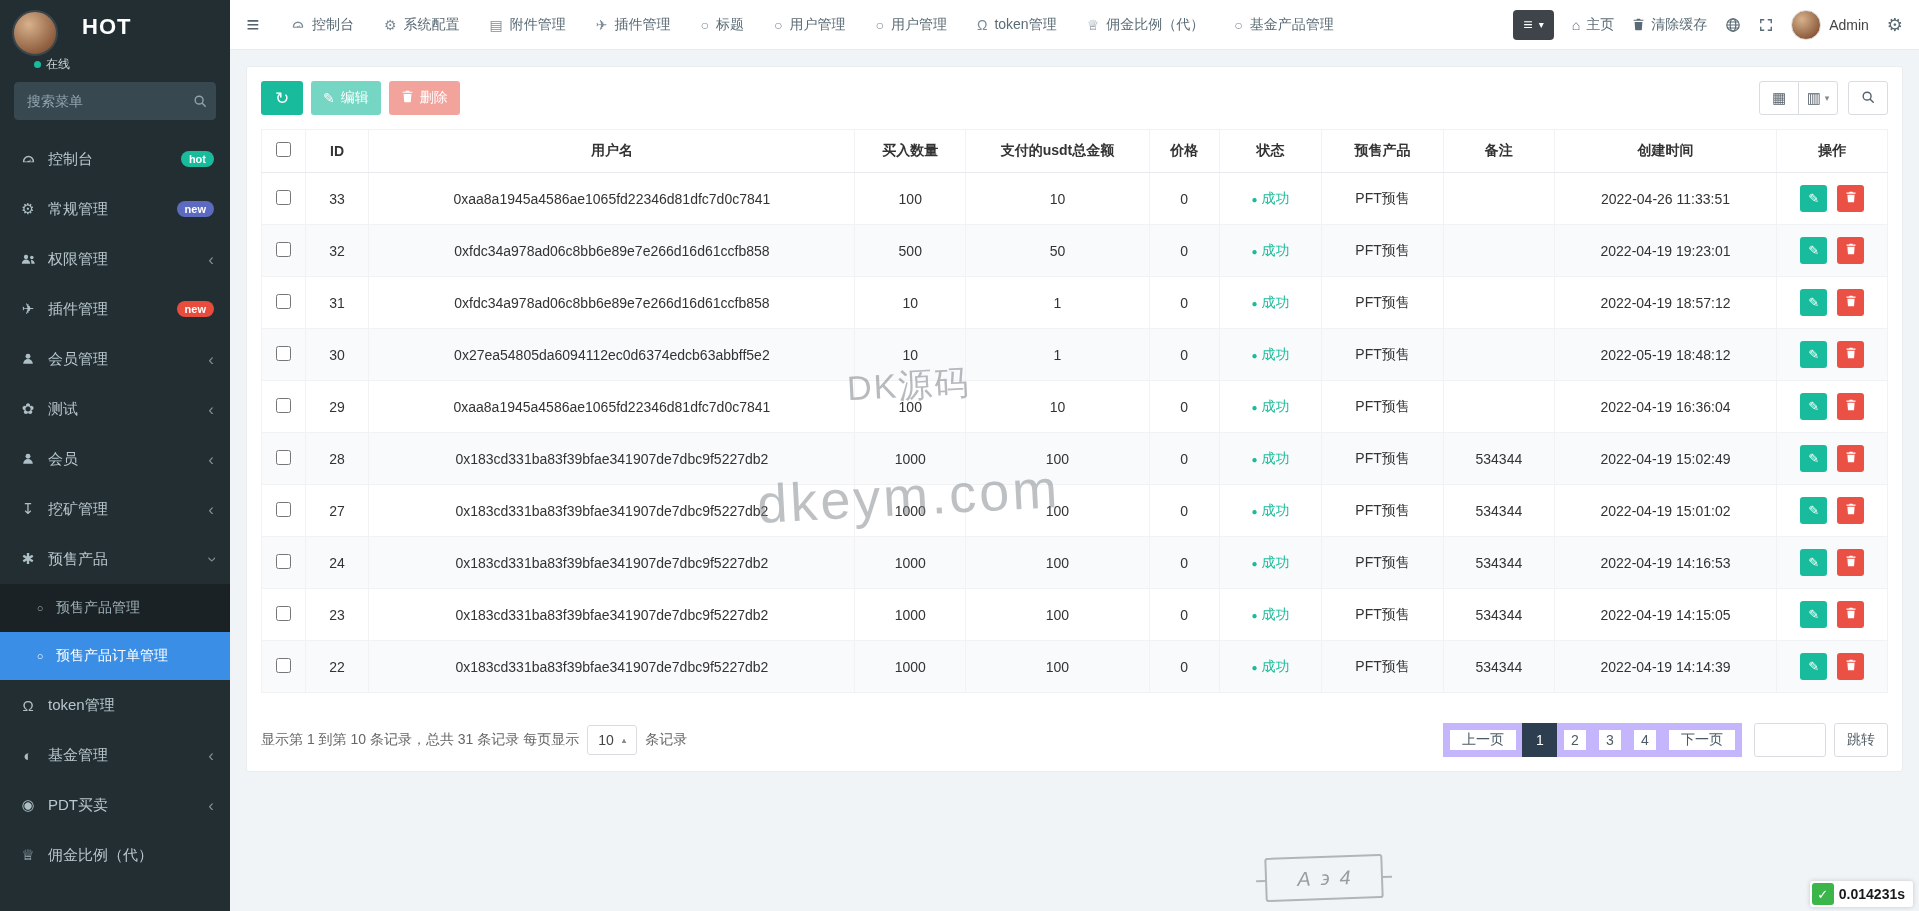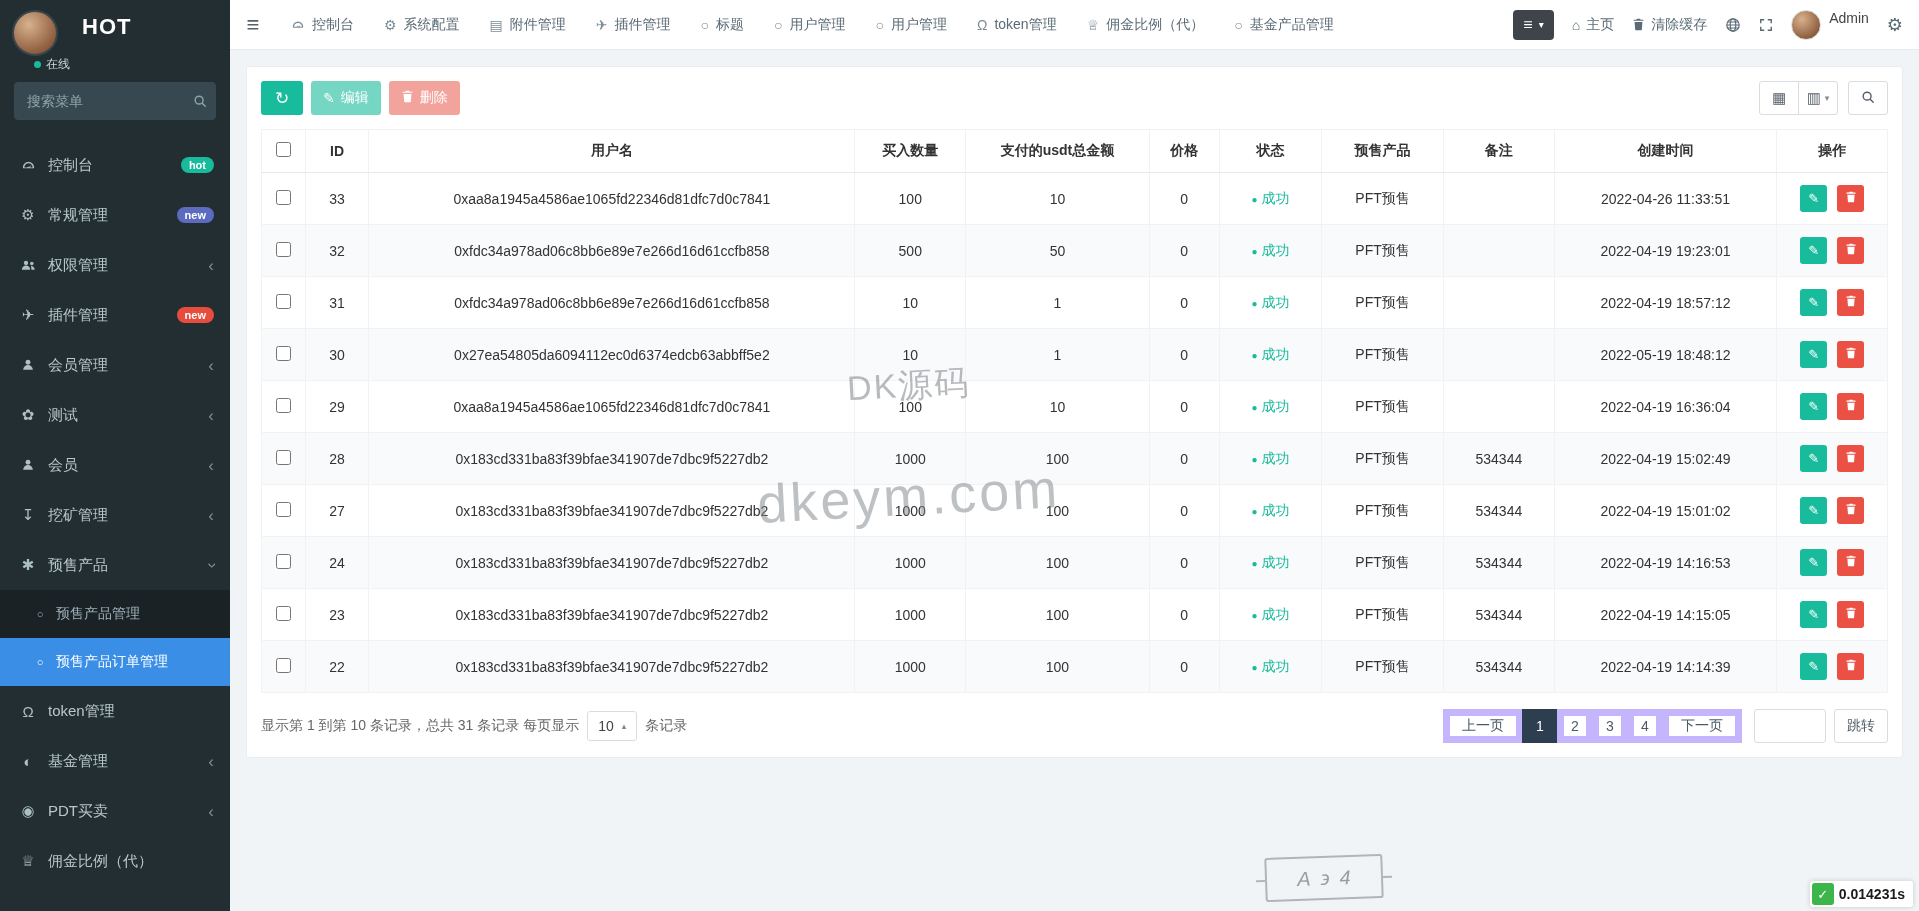--- a/index.html
+++ b/index.html
@@ -8,21 +8,21 @@
   .app { display:flex; width:100%; height:100%; }
 
   
   .sidebar { flex:0 0 230px; width:230px; background:#222e32; color:#b8c7ce; overflow:hidden; }
   .user-panel { position:relative; height:76px; }
   .avatar { position:absolute; left:12px; top:10px; width:46px; height:46px; border-radius:50%;
             background:radial-gradient(circle at 35% 30%, #d8b18c, #8a5a3b 75%); border:2px solid #39464c; }
   .uname { position:absolute; left:82px; top:14px; font-size:22px; font-weight:bold; color:#fff; letter-spacing:1px; }
   .ustatus { position:absolute; left:34px; top:56px; display:flex; align-items:center; gap:5px; font-size:12px; color:#cfd8dc; }
   .ustatus .dot { width:7px; height:7px; border-radius:50%; background:#18bc9c; }
-  .side-search { margin:6px 14px 20px; position:relative; }
+  .side-search { margin:6px 14px 14px; position:relative; }
   .side-search input { width:100%; height:38px; background:#374850; border:1px solid #374850; border-radius:4px;
                        color:#ccc; padding:0 34px 0 12px; font-size:14px; outline:none; }
   .side-search input::placeholder { color:#90a4ae; }
   .side-search .sbtn { position:absolute; right:9px; top:50%; transform:translateY(-50%); color:#90a4ae; display:flex; cursor:pointer; }
   .side-item { display:flex; align-items:center; height:50px; padding:0 16px; font-size:15px; color:#b8c7ce;
                cursor:pointer; text-decoration:none; }
   .si-ico { width:24px; margin-right:8px; display:inline-flex; justify-content:center; font-size:15px; color:#aebfc6; }
   .badge { margin-left:auto; font-size:11px; font-weight:bold; color:#fff; padding:2px 8px; border-radius:10px; }
   .b-teal { background:#18bc9c; } .b-indigo { background:#5c6bc0; } .b-red { background:#e74c3c; }
   .arrow { margin-left:auto; color:#7f8f97; font-size:17px; line-height:1; display:inline-block; }
@@ -40,21 +40,21 @@
                font-size:22px; color:#55626b; cursor:pointer; }
   .top-tabs { display:flex; height:50px; }
   .top-tab { display:flex; align-items:center; gap:7px; padding:0 15px; font-size:14px; color:#5a6b75; cursor:pointer; white-space:nowrap; }
   .tt-ico { color:#7d8c96; font-size:14px; display:inline-flex; }
   .top-right { margin-left:auto; display:flex; align-items:center; gap:18px; }
   .dark-btn { background:#3e4449; color:#fff; border:none; border-radius:4px; height:30px; padding:0 10px;
               display:flex; align-items:center; gap:6px; font-size:16px; cursor:pointer; }
   .dark-btn .caret { font-size:10px; }
   .nav-link { display:flex; align-items:center; gap:6px; color:#5a6b75; font-size:14px; cursor:pointer; text-decoration:none; }
   .icon-btn { color:#5a6b75; display:flex; cursor:pointer; }
-  .admin-chip { display:flex; align-items:flex-start; gap:8px; cursor:pointer; }
+  .admin-chip { display:flex; align-items:center; gap:8px; cursor:pointer; }
   .admin-avatar { width:30px; height:30px; border-radius:50%; border:1px solid #dcdcdc;
                   background:radial-gradient(circle at 35% 30%, #d8b18c, #8a5a3b 75%); }
   .admin-name { font-size:14px; color:#444; }
   .gear-right { font-size:18px; }
 
   
   .content { flex:1; position:relative; background:#f1f4f6; overflow:hidden; }
   .card { margin:16px; background:#fff; border:1px solid #e9edf0; border-radius:3px; padding:14px; position:relative; }
   .toolbar { display:flex; align-items:center; margin-bottom:14px; }
   .btn { height:34px; border:none; border-radius:3px; color:#fff; display:inline-flex; align-items:center;
@@ -78,21 +78,21 @@
   thead th { font-weight:bold; border-bottom:1px solid #e7eaec; }
   tbody tr:nth-child(even) { background:#f9fafb; }
   .c-status { color:#18bc9c; }
   .st-dot { font-size:10px; margin-right:4px; }
   .act { width:27px; height:27px; border:none; border-radius:3px; color:#fff; display:inline-flex;
          align-items:center; justify-content:center; cursor:pointer; font-size:13px; }
   .act-edit { background:#18bc9c; margin-right:6px; }
   .act-del { background:#ea5044; }
   input[type="checkbox"] { width:15px; height:15px; cursor:pointer; }
 
-  .card-footer { display:flex; align-items:center; margin-top:16px; color:#666; font-size:14px; }
+  .card-footer { display:flex; align-items:center; margin-top:30px; color:#666; font-size:14px; }
   .page-size { display:inline-flex; align-items:center; gap:8px; border:1px solid #d9dde1; border-radius:3px;
                padding:6px 10px; margin:0 8px; color:#444; cursor:pointer; background:#fff; }
   .page-size .caret { font-size:9px; color:#888; }
   .pager { margin-left:auto; display:flex; align-items:center; }
   .pg { min-width:36px; height:34px; border:7px solid #c4b5fd; background:#fff; color:#4d5a66;
         display:inline-flex; align-items:center; justify-content:center; font-size:14px; cursor:pointer; padding:0 12px; }
   .pg + .pg { margin-left:-1px; }
   .pg.num { padding:0; }
   .pg.active { background:#2c3e50; border-color:#2c3e50; color:#fff; }
   .jump-input { width:72px; height:34px; border:1px solid #d9dde1; border-radius:3px; margin-left:12px;

